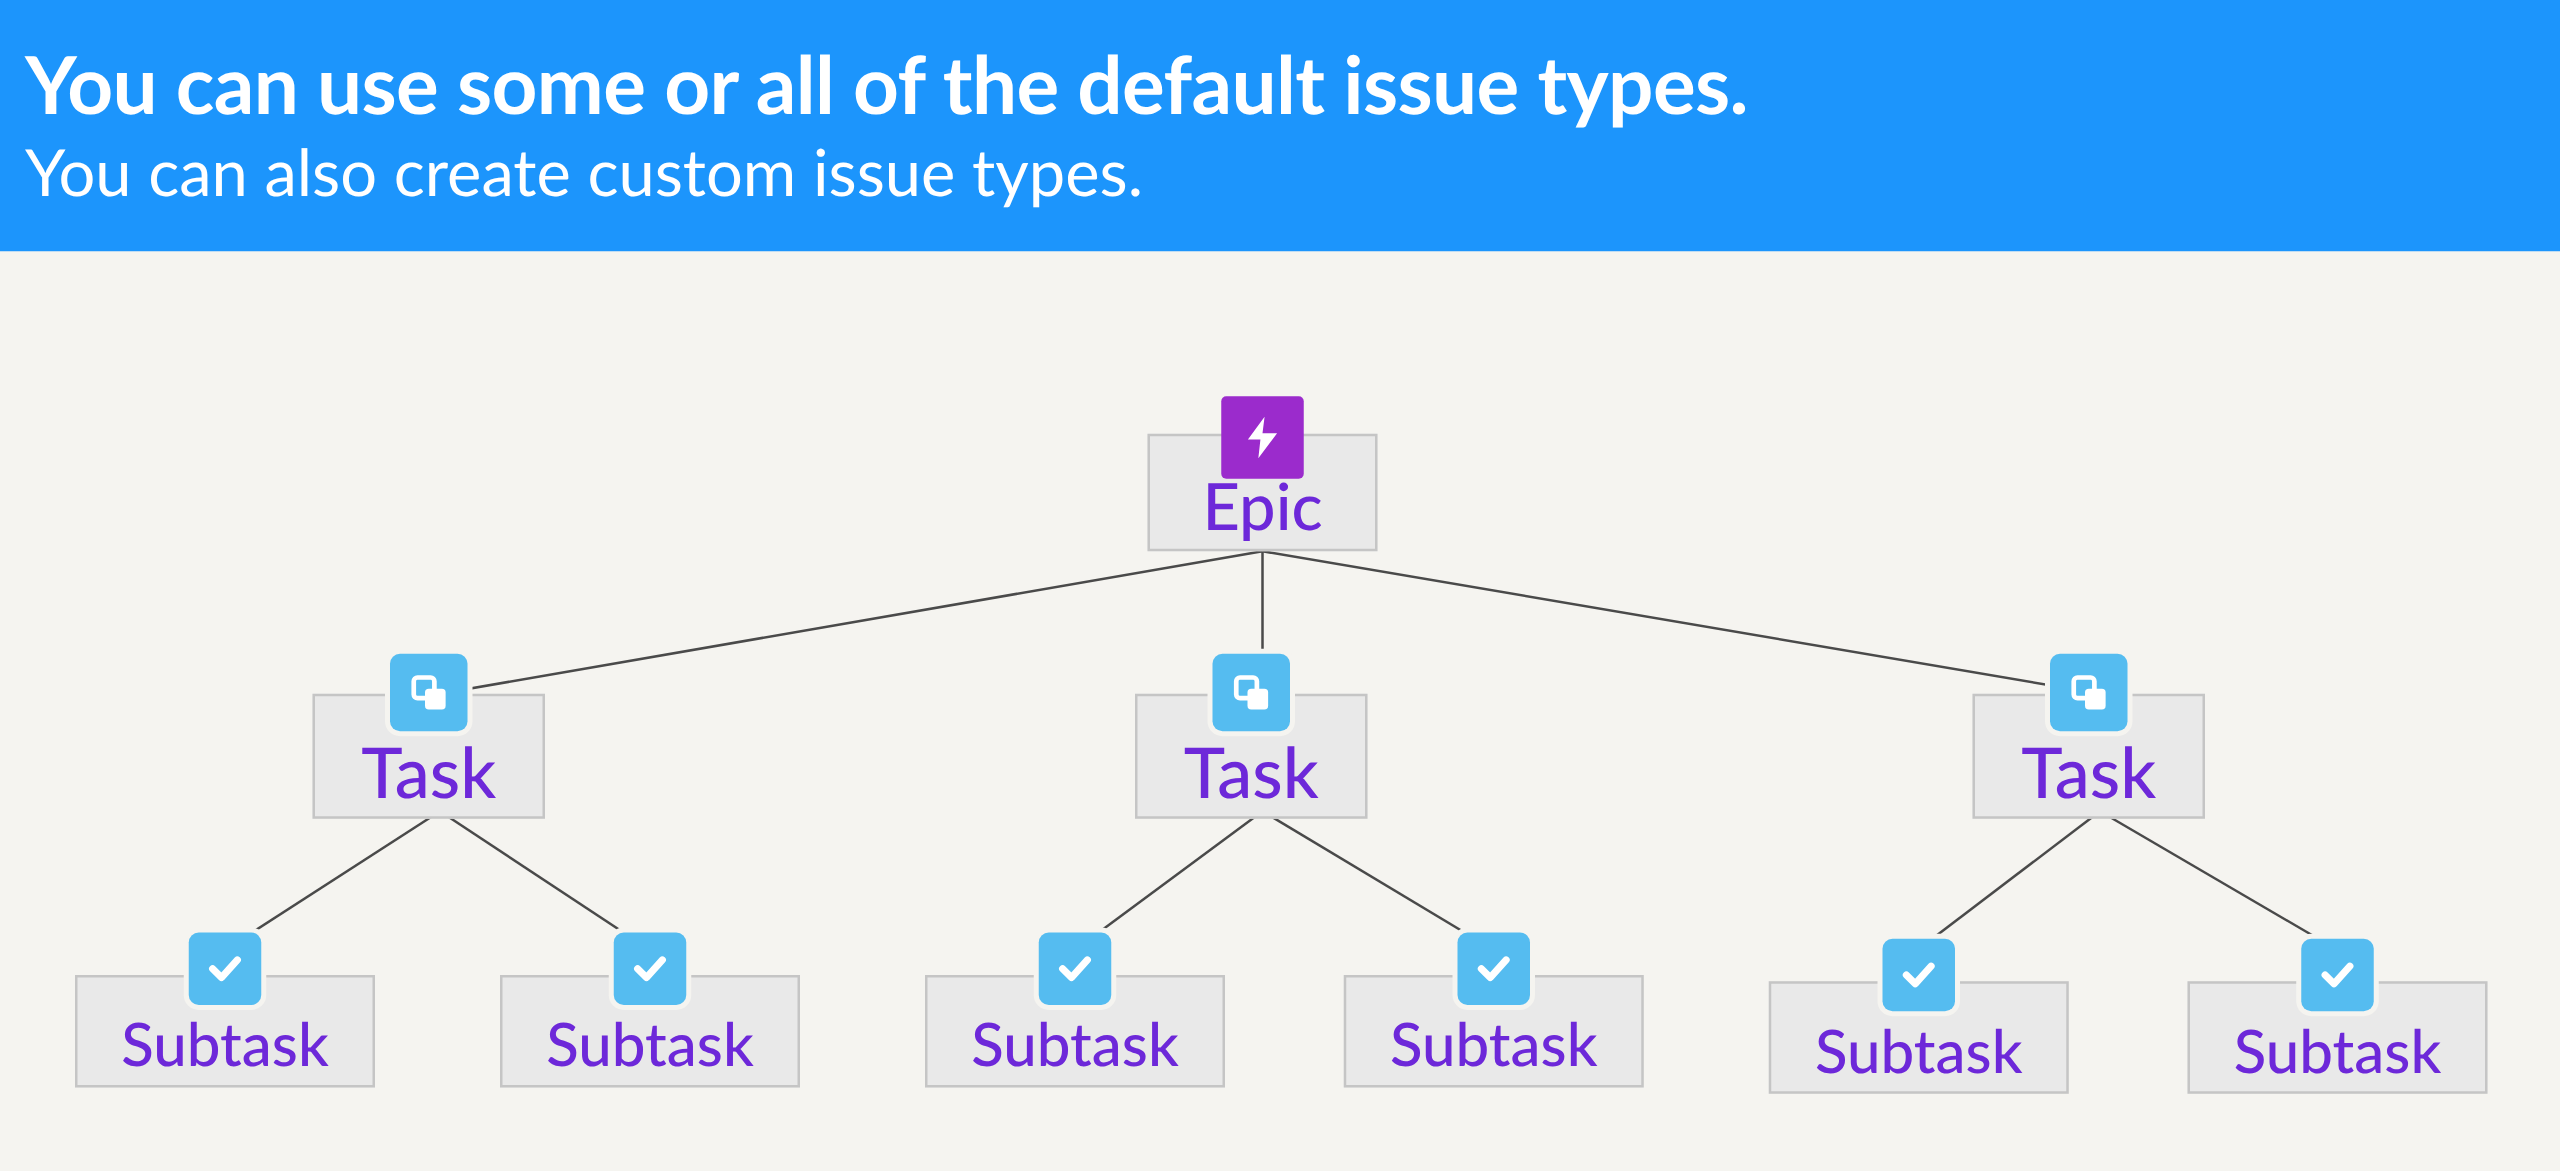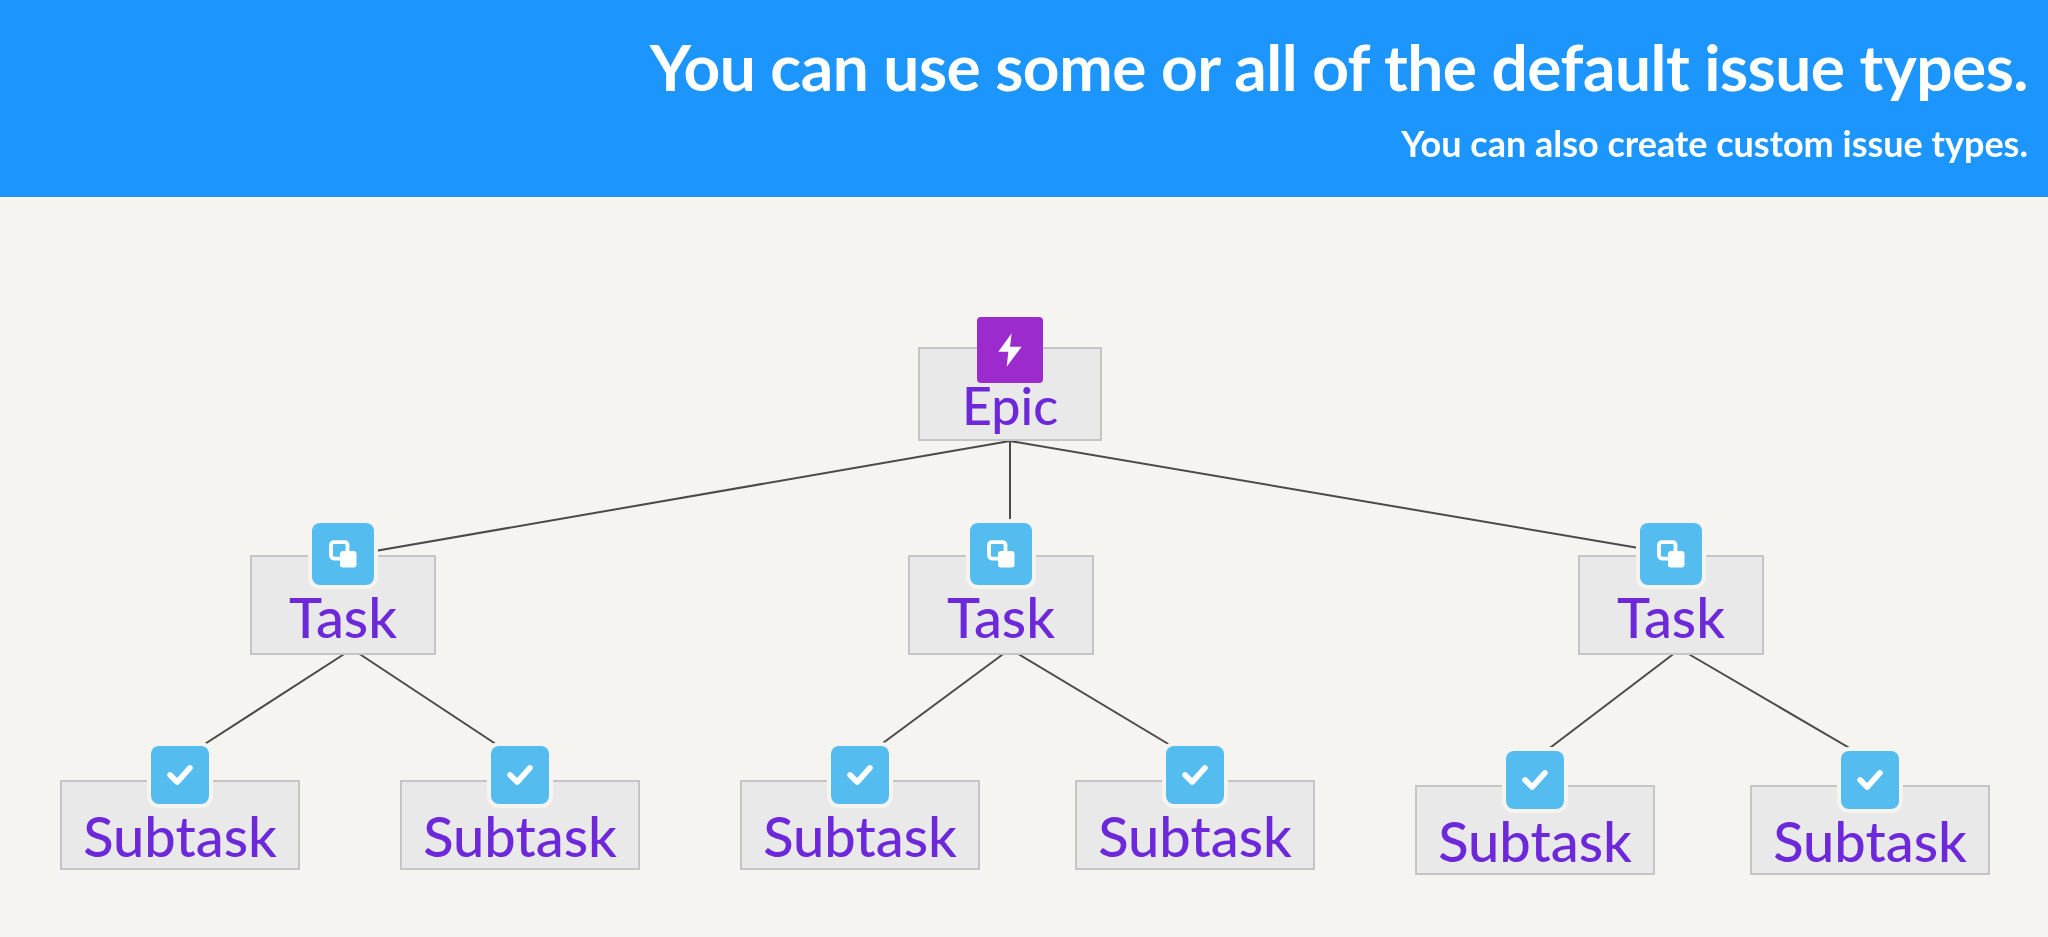--- a/index.html
+++ b/index.html
@@ -8,31 +8,31 @@
       background: #f5f4f0;
       width: 2048px;
       height: 937px;
       overflow: hidden;
       position: relative;
     }
     .header {
       background: #1c95fc;
       color: #ffffff;
       padding: 28px 20px 32px;
-      text-align: right;
+      text-align: left;
     }
     .header-line1 {
       font-size: 64px;
       font-weight: 700;
       letter-spacing: -0.5px;
     }
     .header-line2 {
-      font-size: 36px;
-      font-weight: 700;
-      margin-top: 16px;
+      font-size: 52px;
+      font-weight: 400;
+      margin-top: 2px;
     }
     .diagram {
       position: absolute;
       top: 195px;
       left: 0;
       width: 2048px;
       height: 742px;
     }
     .lines {
       position: absolute;
@@ -77,21 +77,21 @@
       font-size: 56px;
       line-height: 120px;
     }
     .task-icon {
       top: -34px;
       width: 62px; height: 62px;
       background: #55bcf0;
     }
     .subtask-node {
       width: 240px; height: 90px;
-      font-size: 56px;
+      font-size: 48px;
       line-height: 108px;
     }
     .subtask-icon {
       top: -36px;
       width: 58px; height: 58px;
       background: #55bcf0;
     }
   </style>
 </head>
 <body>

